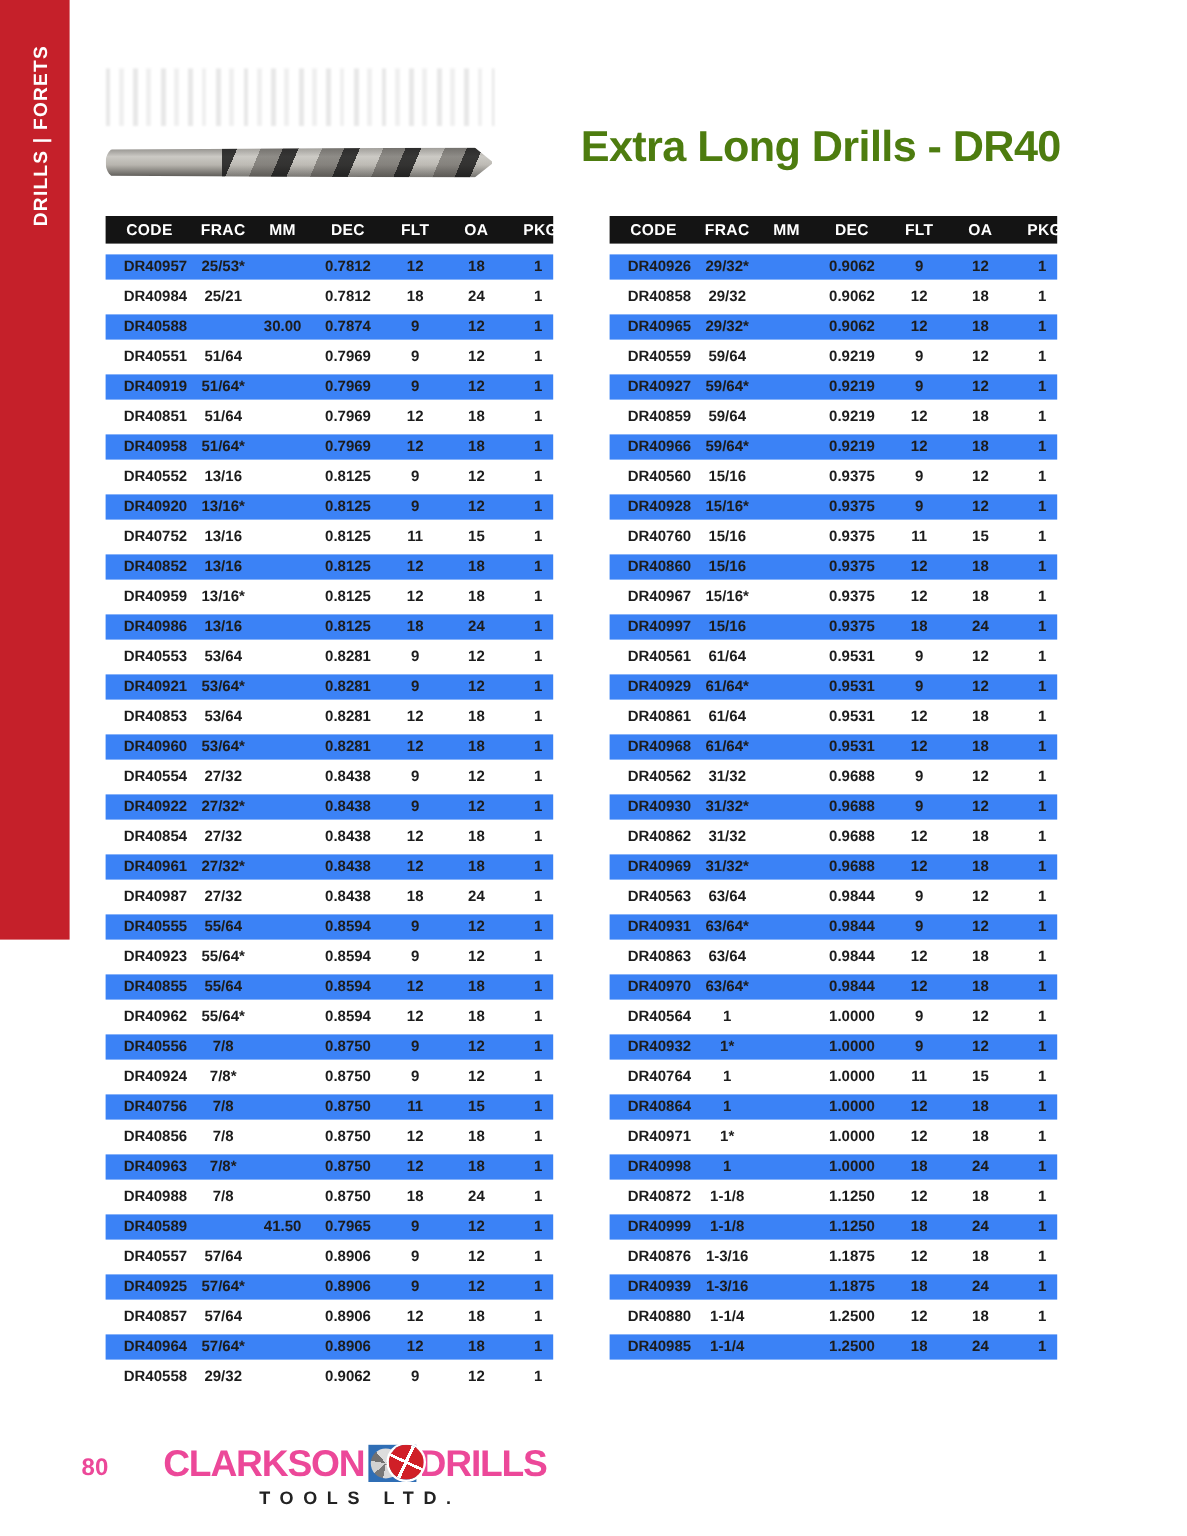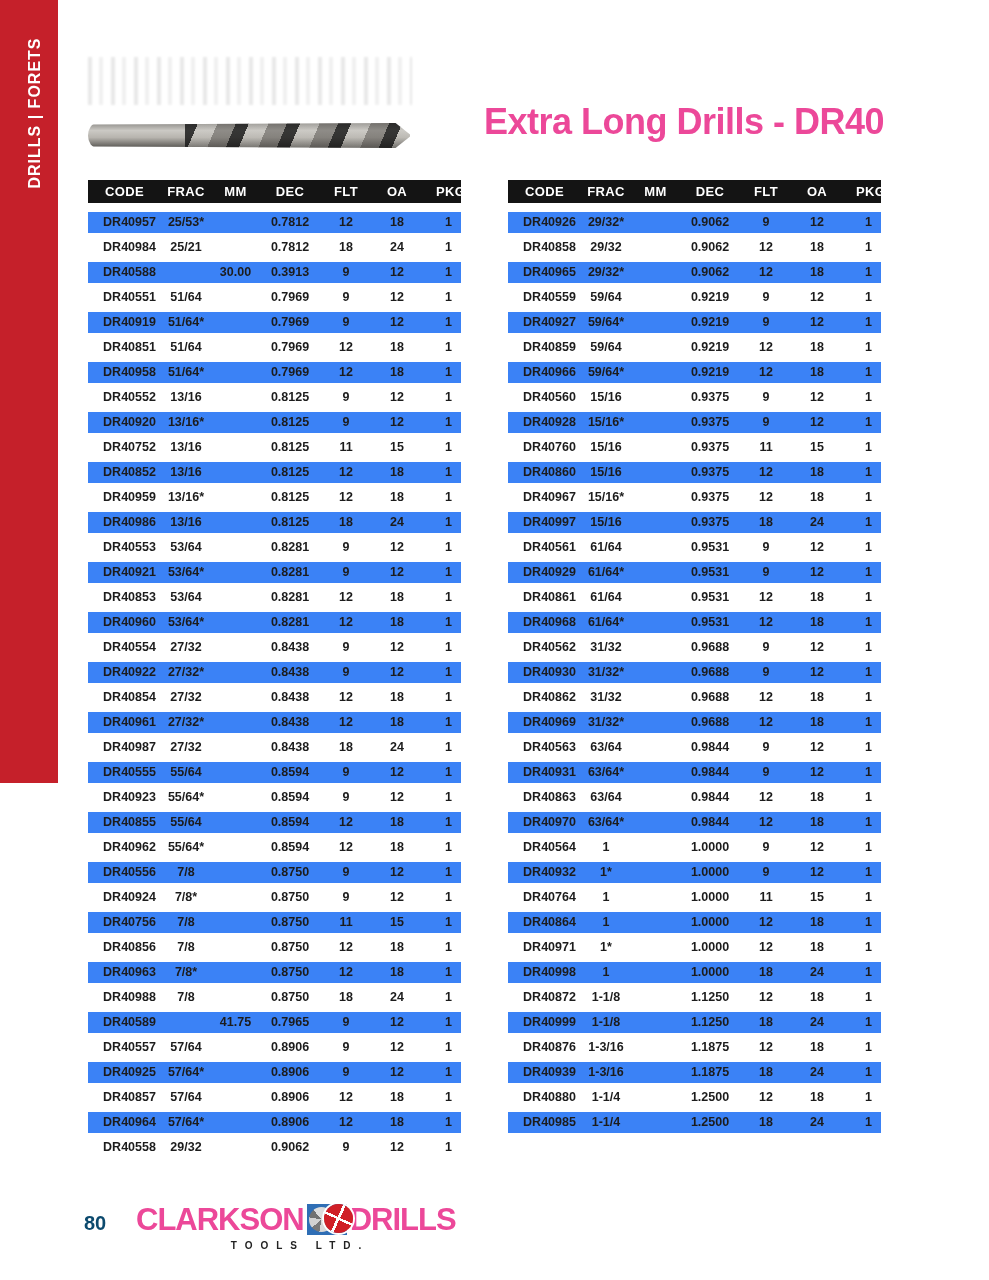--- a/index.html
+++ b/index.html
@@ -15,50 +15,50 @@
   .drill-ghost{position:absolute;left:88px;top:57px;width:324px;height:48px;opacity:.20;filter:blur(.8px);
         background:repeating-linear-gradient(90deg,#8f8f8f 0 4px,transparent 4px 11px,#b5b5b5 11px 15px,transparent 15px 23px);}
   .drill{position:absolute;left:88px;top:123px;width:322px;height:25px;
         border-radius:9px 0 0 9px / 50% 0 0 50%;
         background:linear-gradient(180deg,#8f8d89 0%,#cbc9c4 30%,#b7b4ae 58%,#55534f 100%);
         clip-path:polygon(0 6%,95.5% 0,100% 46%,100% 54%,95.5% 100%,0 94%);}
   .flutes{position:absolute;left:30%;top:0;right:0;height:100%;
         background:repeating-linear-gradient(113deg,rgba(22,22,22,.82) 0 12px,rgba(206,204,199,.25) 12px 30px,rgba(92,89,85,.55) 30px 47px);}
 
   .title{position:absolute;top:104px;right:105px;margin:0;font-size:36px;font-weight:bold;
-        color:#ec4899;letter-spacing:-.5px;line-height:1;}
+        color:#4d7c0f;letter-spacing:-.5px;line-height:1;}
 
   
   .dtable{position:absolute;top:180px;width:373px;}
   #left-table{left:88px;}
   #right-table{left:508px;}
   .thead{display:flex;background:#141414;height:23px;line-height:23px;margin-bottom:9px;align-items:flex-end;}
   .thead .cell{color:#ffffff;font-weight:bold;font-size:13px;letter-spacing:.3px;}
   .trow{display:flex;height:21px;line-height:21px;margin-bottom:4px;
         font-size:12.5px;font-weight:bold;color:#1c1c1c;}
   .trow.odd{background:#3b82f6;}
   .cell{display:block;text-align:center;}
   .c0{width:73px;}.c1{width:50px;}.c2{width:49px;}.c3{width:60px;}
   .c4{width:52px;}.c5{width:50px;}.c6{width:39px;text-indent:14px;}
   .trow .c0{text-indent:10px;}
 
   
-  .page-num{position:absolute;left:84px;top:1212px;font-size:20px;font-weight:bold;color:#0c4a6e;}
+  .page-num{position:absolute;left:68px;top:1212px;font-size:20px;font-weight:bold;color:#ec4899;}
   .brand{position:absolute;left:136px;top:1204px;display:flex;align-items:center;}
   .brand-name{font-size:31px;font-weight:bold;color:#ec4899;letter-spacing:-1px;line-height:1;}
   .logo{position:relative;width:40px;height:31px;background:#2f6eb5;margin:0 3px;flex:0 0 auto;}
   .pinwheel{position:absolute;left:2px;top:3px;width:25px;height:25px;border-radius:50%;
         background:conic-gradient(#dcdcdc 0 35deg,#7e7e7e 35deg 70deg,#cfcfcf 70deg 110deg,#6f6f6f 110deg 150deg,#d8d8d8 150deg 190deg,#787878 190deg 230deg,#d2d2d2 230deg 280deg,#717171 280deg 320deg,#dddddd 320deg 360deg);}
   .redball{position:absolute;right:-6px;top:0px;width:29px;height:29px;border-radius:50%;
         box-shadow:0 0 0 2px #ffffff;
         background-image:linear-gradient(115deg,transparent 46%,#fff 46% 53%,transparent 53%),
                          linear-gradient(25deg,transparent 47%,#fff 47% 53%,transparent 53%),
                          linear-gradient(#d01f27,#d01f27);}
   .brand-sub{position:absolute;left:136px;top:1240px;width:320px;text-align:center;
-        font-size:10px;font-weight:bold;color:#222;letter-spacing:8px;text-indent:8px;}
+        font-size:15px;font-weight:bold;color:#222;letter-spacing:8px;text-indent:8px;}
 </style>
 </head>
 <body>
 
 <div class="page">
 
   <div class="sidebar">
     <span class="sidebar-label">DRILLS | FORETS</span>
   </div>
 
@@ -94,21 +94,21 @@
         <span class="cell c2"></span>
         <span class="cell c3">0.7812</span>
         <span class="cell c4">18</span>
         <span class="cell c5">24</span>
         <span class="cell c6">1</span>
       </div>
       <div class="trow odd">
         <span class="cell c0">DR40588</span>
         <span class="cell c1"></span>
         <span class="cell c2">30.00</span>
-        <span class="cell c3">0.3913</span>
+        <span class="cell c3">0.7874</span>
         <span class="cell c4">9</span>
         <span class="cell c5">12</span>
         <span class="cell c6">1</span>
       </div>
       <div class="trow even">
         <span class="cell c0">DR40551</span>
         <span class="cell c1">51/64</span>
         <span class="cell c2"></span>
         <span class="cell c3">0.7969</span>
         <span class="cell c4">9</span>
@@ -363,21 +363,21 @@
         <span class="cell c1">7/8</span>
         <span class="cell c2"></span>
         <span class="cell c3">0.8750</span>
         <span class="cell c4">18</span>
         <span class="cell c5">24</span>
         <span class="cell c6">1</span>
       </div>
       <div class="trow odd">
         <span class="cell c0">DR40589</span>
         <span class="cell c1"></span>
-        <span class="cell c2">41.75</span>
+        <span class="cell c2">41.50</span>
         <span class="cell c3">0.7965</span>
         <span class="cell c4">9</span>
         <span class="cell c5">12</span>
         <span class="cell c6">1</span>
       </div>
       <div class="trow even">
         <span class="cell c0">DR40557</span>
         <span class="cell c1">57/64</span>
         <span class="cell c2"></span>
         <span class="cell c3">0.8906</span>

